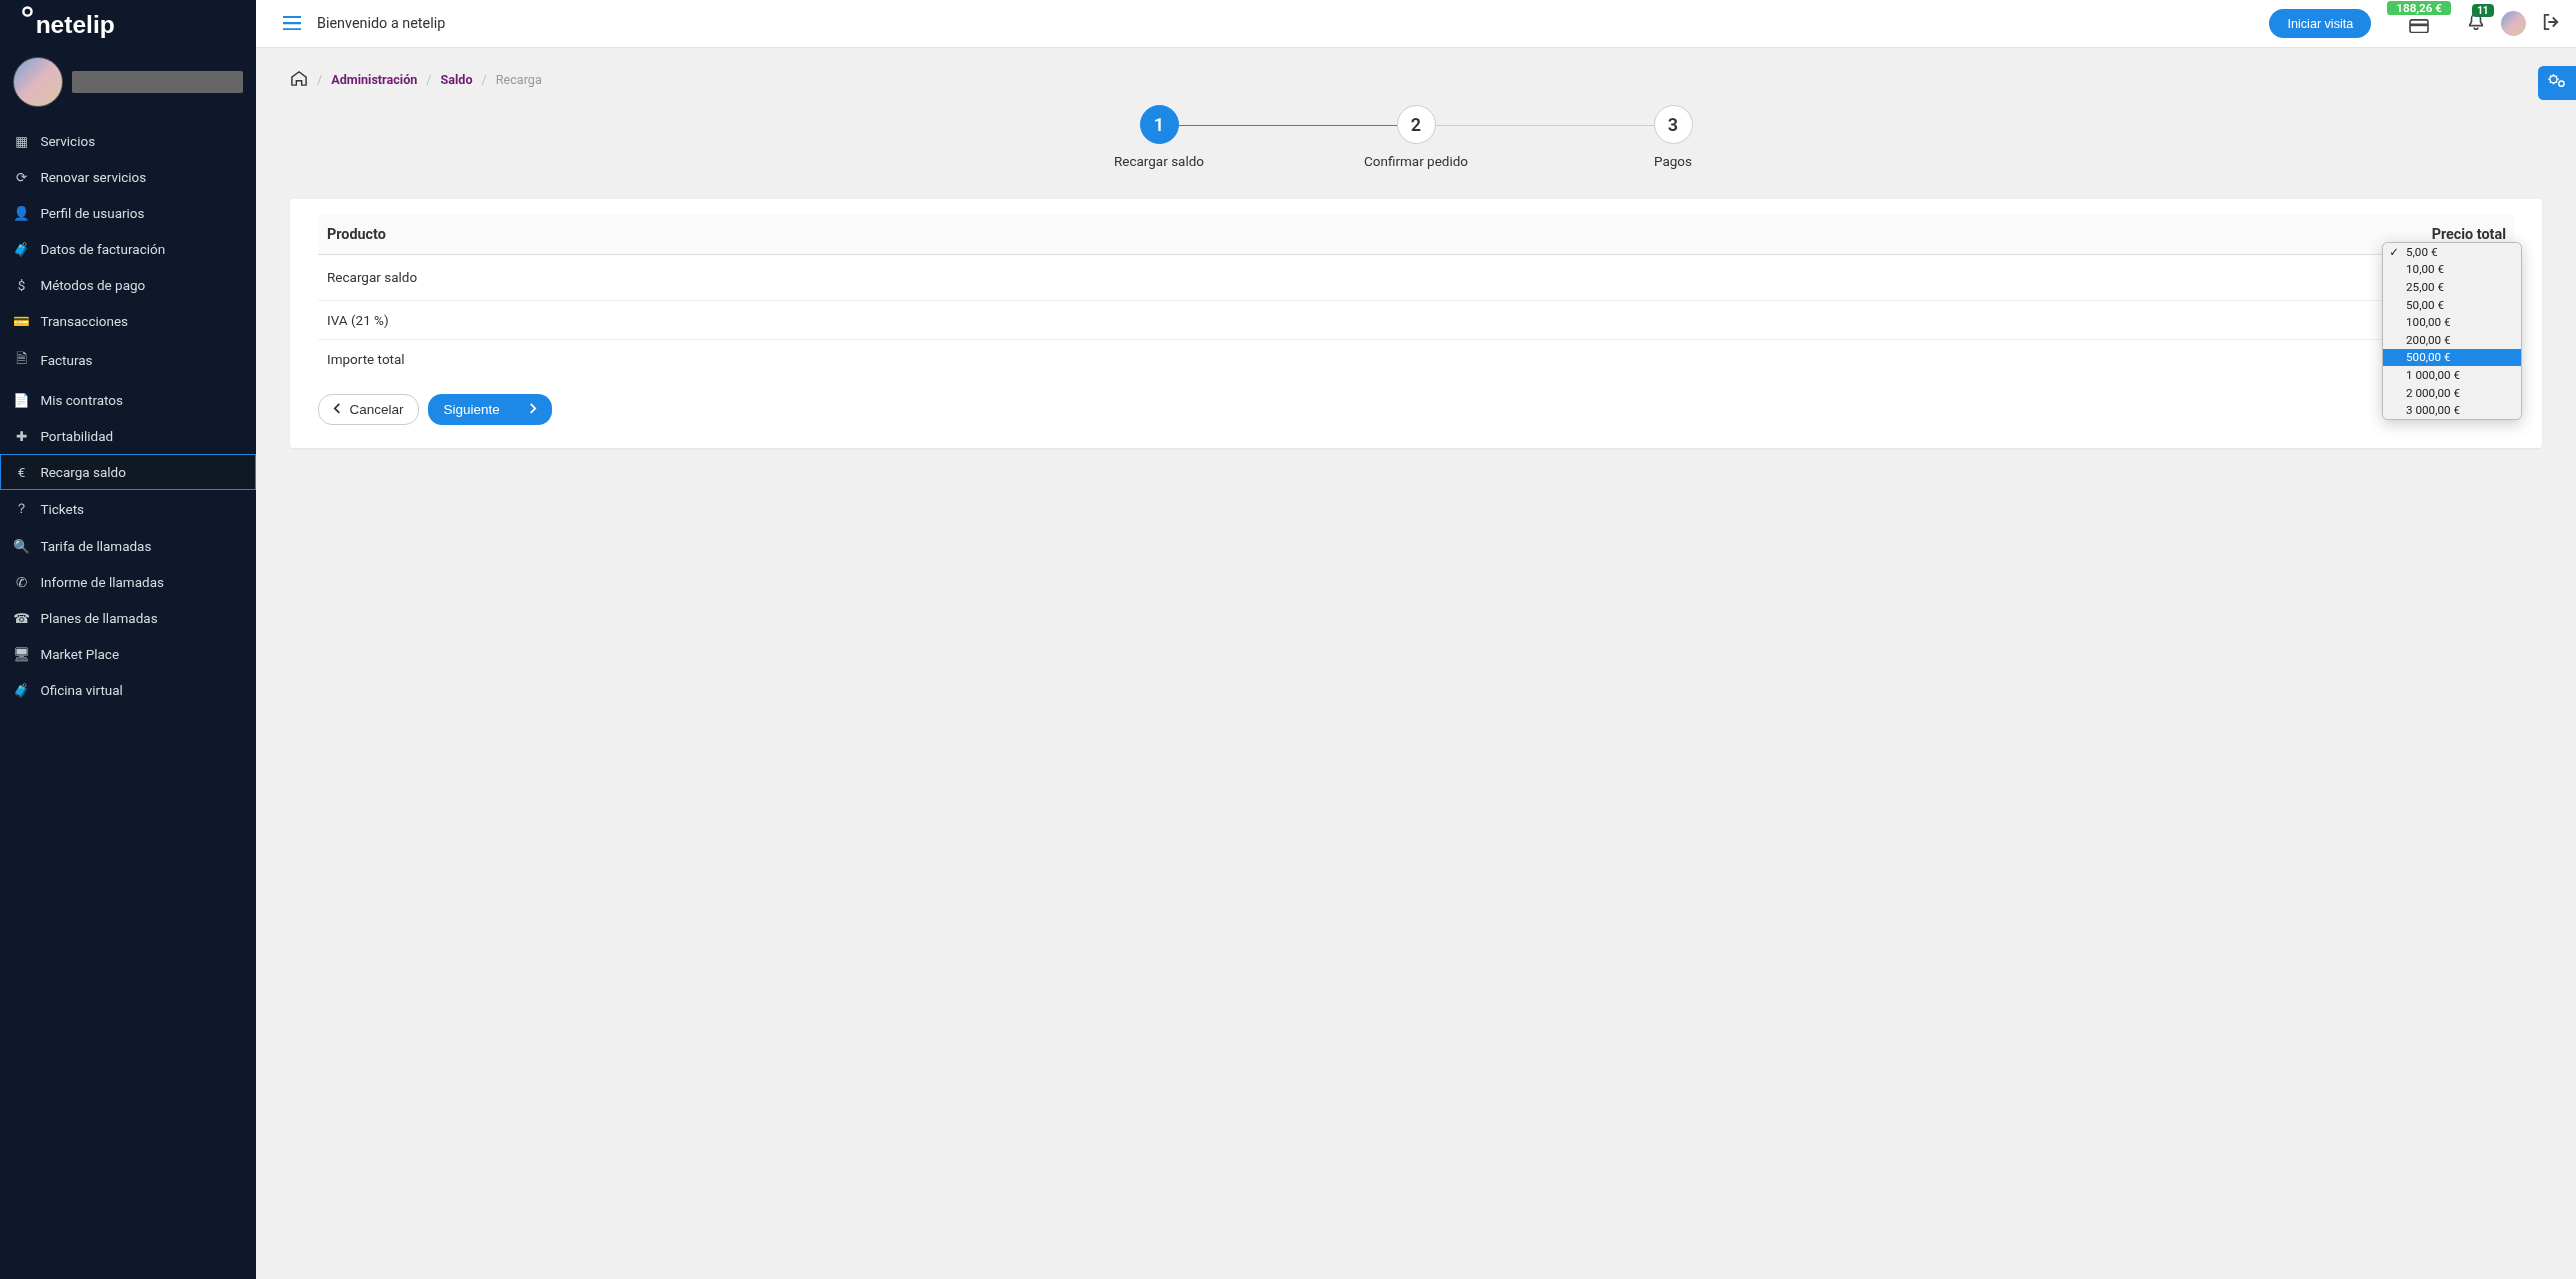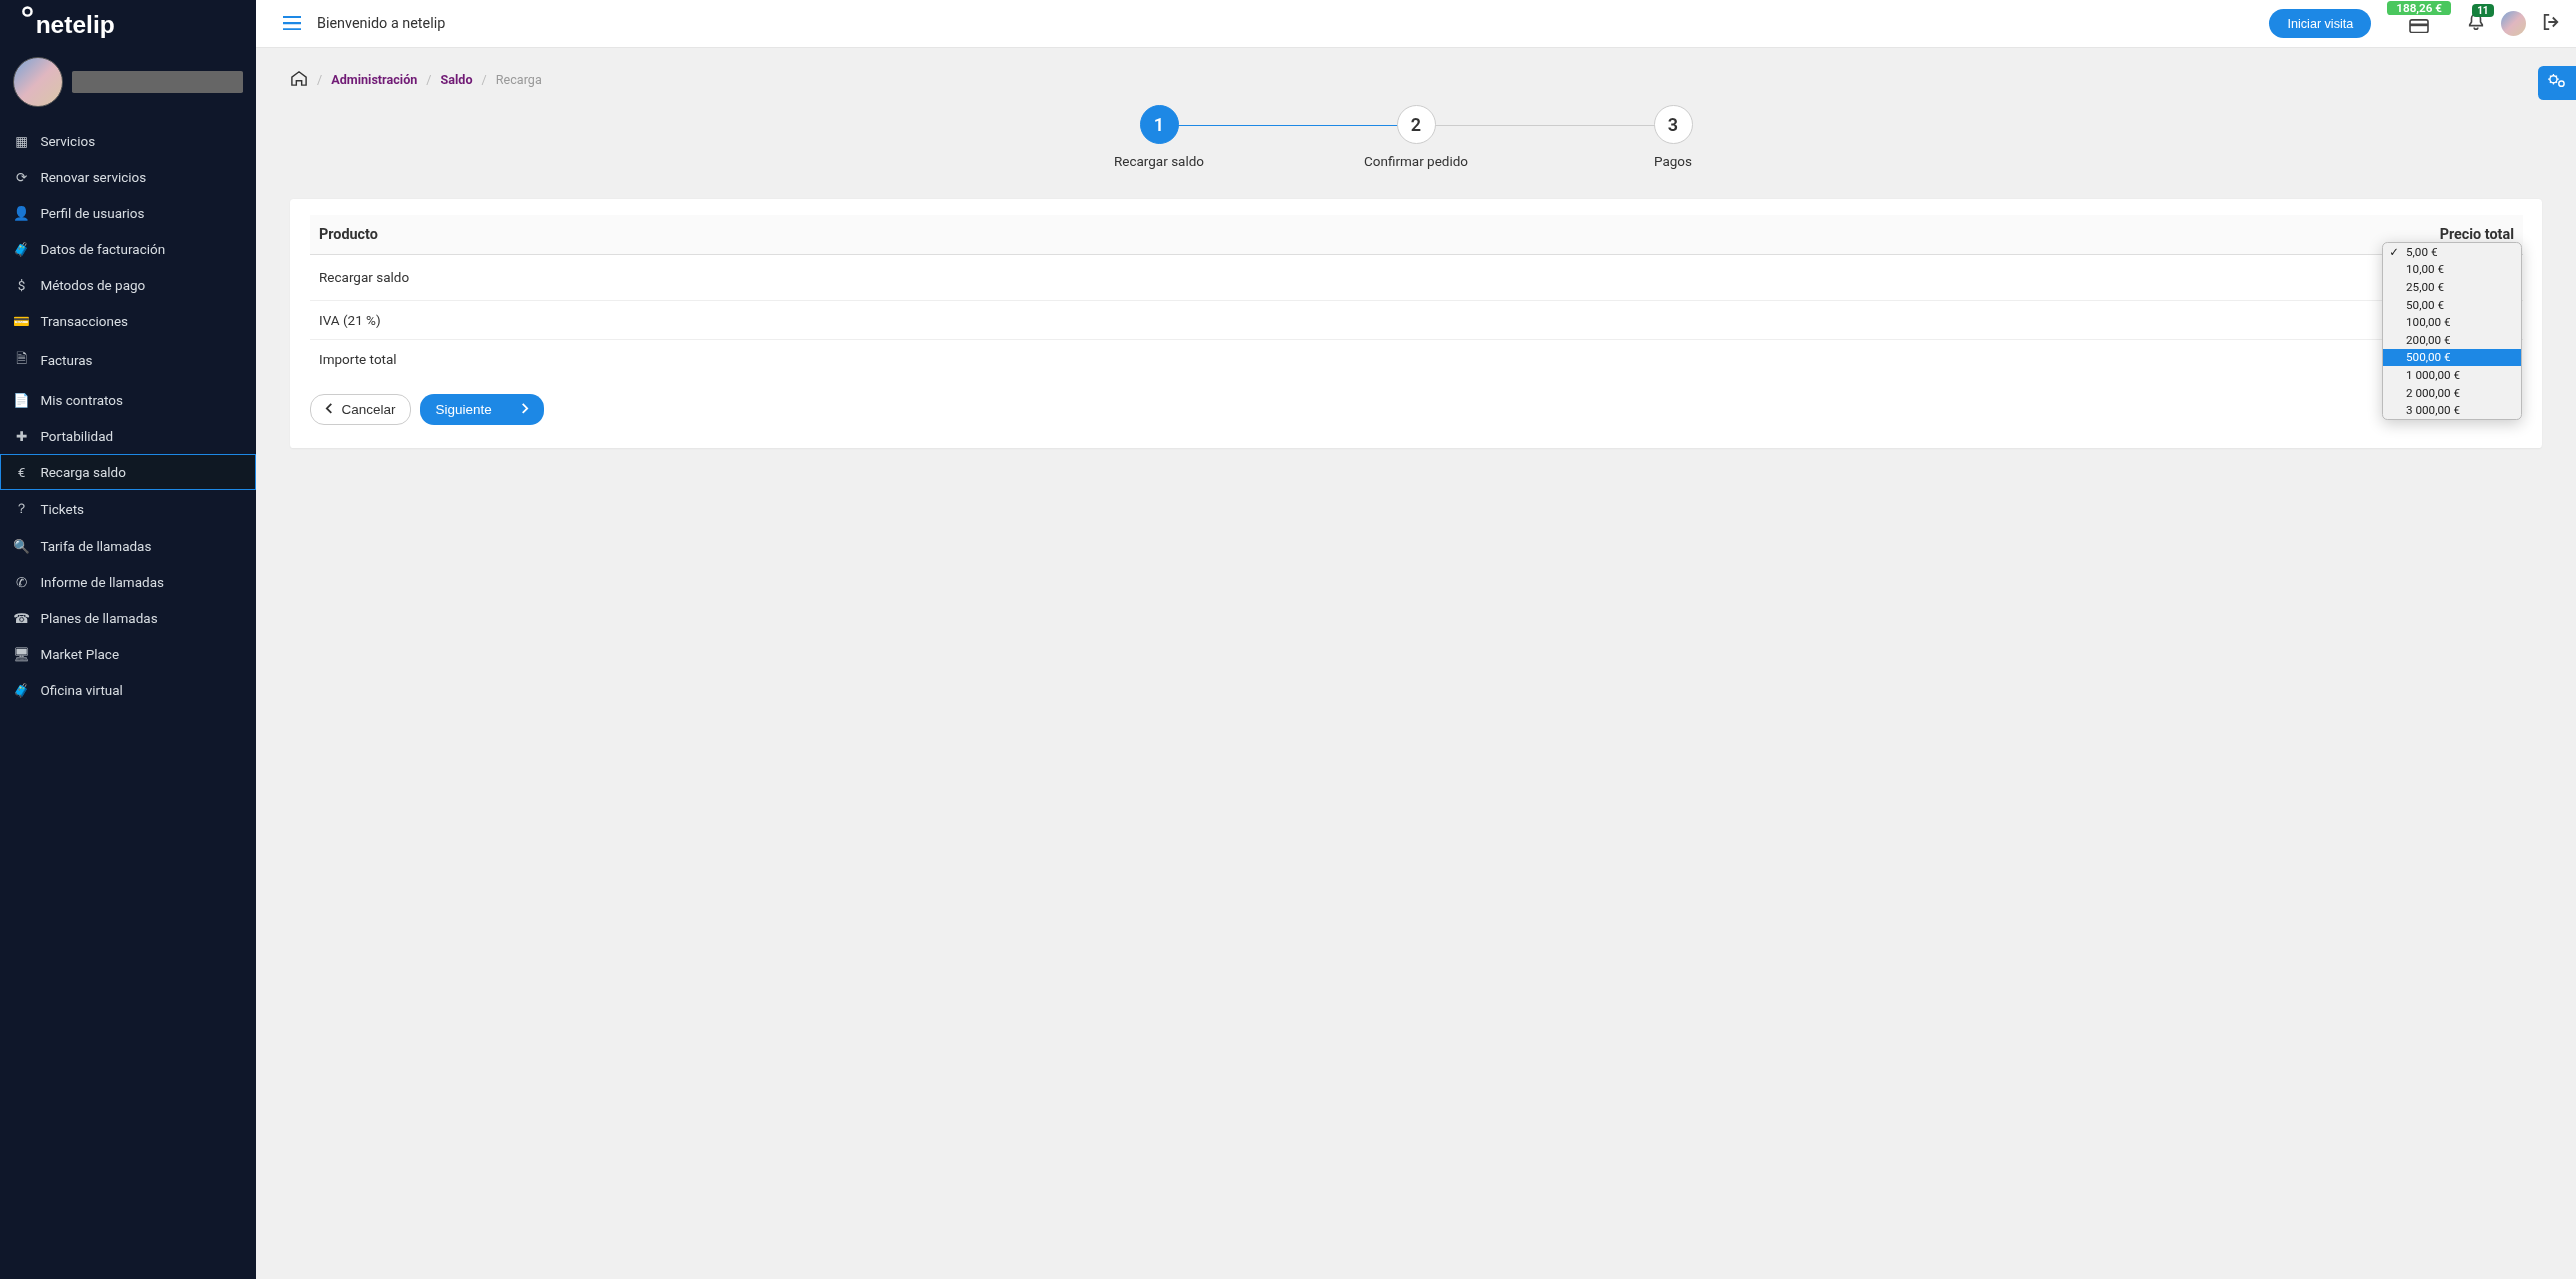--- a/index.html
+++ b/index.html
@@ -41,21 +41,21 @@
 
 .steps { display: flex; align-items: flex-start; justify-content: space-between; margin: 0 auto 30.5px; max-width: 807px; position: relative; padding: 0 18px; }
 .step { display: flex; flex-direction: column; align-items: center; gap: 9px; position: relative; flex: 1; }
 .step-circle { width: 39px; height: 39px; border-radius: 50%; display: flex; align-items: center; justify-content: center; font-size: 18px; font-weight: 600; background: #fff; border: 0.9px solid #ccc; color: #333; z-index: 2; }
 .step.active .step-circle { background: #1d88e5; color: #fff; border-color: #1d88e5; }
 .step-label { font-size: 13.5px; color: #333; }
 .step-line { position: absolute; top: 20px; height: 1.8px; background: #ccc; left: calc(16.6% + 20px); right: calc(16.6% + 20px); z-index: 1; }
 .step-line-active { position: absolute; top: 20px; height: 1.8px; background: #1d88e5; left: calc(16.6% + 20px); width: calc(33.3% - 20px); z-index: 1; }
 
 
-.panel { background: #fff; border-radius: 3.6px; padding: 16px 0 23px; box-shadow: 0 0.9px 1.8px rgba(0,0,0,0.05); }
+.panel { background: #fff; border-radius: 3.6px; padding: 16px 8px 23px; box-shadow: 0 0.9px 1.8px rgba(0,0,0,0.05); }
 .ptable { width: calc(100% - 39px); margin: 0 20px; border-collapse: collapse; }
 .ptable th { text-align: left; padding: 10.8px 9px; font-size: 14.4px; font-weight: 700; border-bottom: 0.9px solid #ddd; background: #fafafa; }
 .ptable th.right { text-align: right; }
 .ptable td { padding: 10.8px 9px; border-bottom: 0.9px solid #eee; font-size: 13.5px; vertical-align: middle; }
 .ptable td.right { text-align: right; }
 .ptable tr:last-child td { border-bottom: none; }
 .amount-select { border: 0.9px solid #1d88e5; border-radius: 3.6px; padding: 3.6px 20px 3.6px 9px; font-size: 12.6px; background: #fff; min-width: 117px; position: relative; display: inline-block; text-align: left; }
 .panel-buttons { display: flex; gap: 9px; margin: 16px 20px 0; }
 .btn { display: inline-flex; align-items: center; gap: 7.2px; border-radius: 14px; padding: 7.2px 14.4px; font-size: 13.5px; cursor: pointer; border: 0.9px solid transparent; }
 .btn-default { background: #fff; border-color: #ccc; color: #333; }

